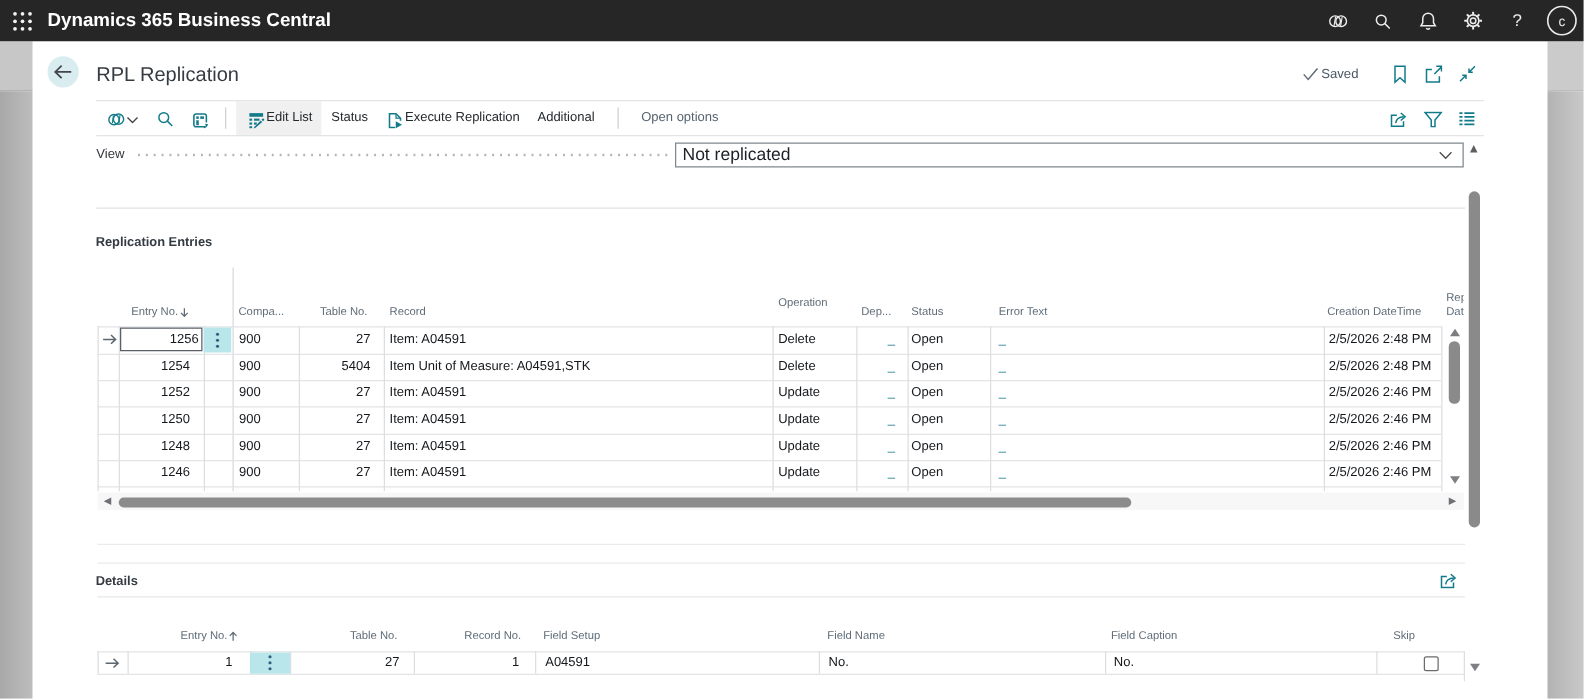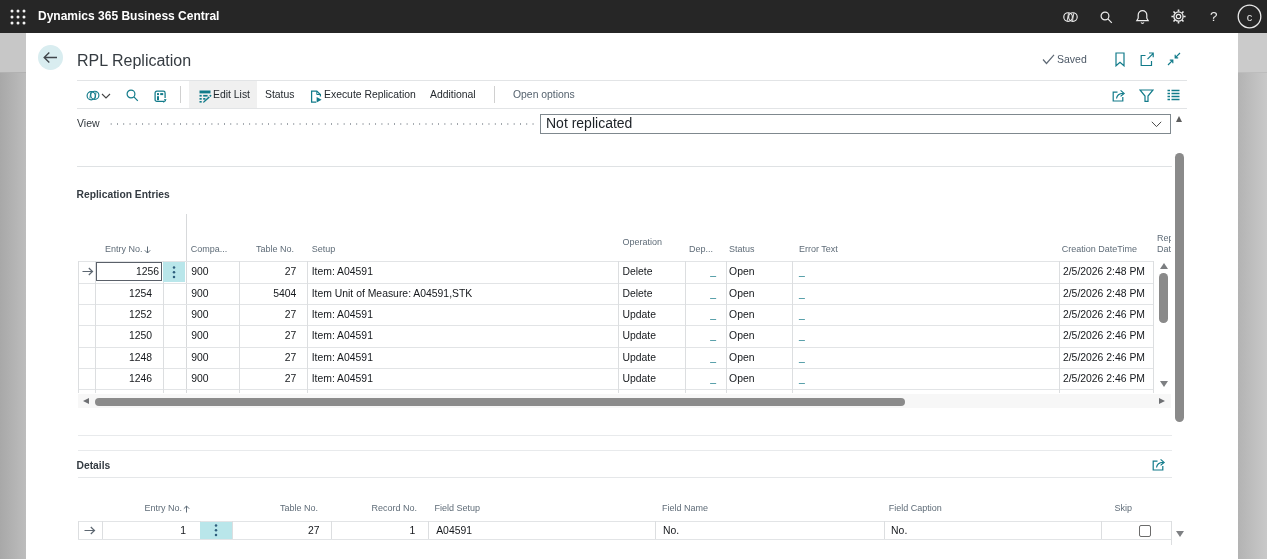--- a/index.html
+++ b/index.html
@@ -33,21 +33,21 @@
       <circle cx="10" cy="4" r="1.5"></circle>
       <circle cx="16" cy="4" r="1.5"></circle>
       <circle cx="4" cy="10" r="1.5"></circle>
       <circle cx="10" cy="10" r="1.5"></circle>
       <circle cx="16" cy="10" r="1.5"></circle>
       <circle cx="4" cy="16" r="1.5"></circle>
       <circle cx="10" cy="16" r="1.5"></circle>
       <circle cx="16" cy="16" r="1.5"></circle>
     </g>
 </svg>
-<div class="a" style="left:38px;top:0;height:37px;line-height:33px;color:#fff;font-size:12px;font-weight:bold">Dynamics 365 Business Central</div>
+<div class="a" style="left:38px;top:0;height:37px;line-height:33px;color:#fff;font-size:15px;font-weight:bold">Dynamics 365 Business Central</div>
 
 <svg style="left:1063px;top:10px" width="15" height="14" viewBox="0 0 15 14" fill="none" stroke="#ededed" stroke-width="1.15">
 <circle cx="5.1" cy="7" r="4.3"></circle>
     <circle cx="9.9" cy="7" r="4.3"></circle>
     <path d="M5.5 3.2 L4.2 10.8 M10.8 3.2 L9.5 10.8" stroke-width="0.9"></path>
 </svg>
 <svg style="left:1099px;top:10px" width="14" height="14" viewBox="0 0 14 14" fill="none" stroke="#ededed" stroke-width="1.2">
 <circle cx="6" cy="6" r="3.9"></circle>
     <path d="M8.9 8.9 L12.8 12.8"></path>
 </svg>
@@ -160,21 +160,21 @@
 
 <div class="a" style="left:76.5px;top:188.5px;font-size:10.3px;font-weight:bold;color:#343b42">Replication Entries</div>
 <div class="vl" style="left:185.5px;top:213.5px;height:179.8px;background:#d7d9db"></div>
 
 <div class="hdr r" style="left:94px;top:243.5px;width:48.5px">Entry No.</div>
 <svg style="left:144px;top:245.5px" width="7" height="8" viewBox="0 0 7 8" fill="none" stroke="#5f6c78" stroke-width="1">
 <path d="M3.5 0.5 V7 M0.8 4.3 L3.5 7 L6.2 4.3"></path>
 </svg>
 <div class="hdr" style="left:190.8px;top:243.5px">Compa...</div>
 <div class="hdr r" style="left:250px;top:243.5px;width:44px">Table No.</div>
-<div class="hdr" style="left:311.7px;top:243.5px">Setup</div>
+<div class="hdr" style="left:311.7px;top:243.5px">Record</div>
 <div class="hdr" style="left:622.5px;top:237px">Operation</div>
 <div class="hdr" style="left:689px;top:243.5px">Dep...</div>
 <div class="hdr" style="left:729.1px;top:243.5px">Status</div>
 <div class="hdr" style="left:799px;top:243.5px">Error Text</div>
 <div class="hdr r" style="left:1057px;top:243.5px;width:80px">Creation DateTime</div>
 <div class="hdr" style="left:1157px;top:232.5px;width:14px;overflow:hidden">Rep</div>
 <div class="hdr" style="left:1157px;top:243.5px;width:14px;overflow:hidden">Dat</div>
 
 <div class="hl" style="left:77.5px;top:261.3px;width:1075px"></div>
 <div class="hl" style="left:77.5px;top:282.6px;width:1075px"></div>

